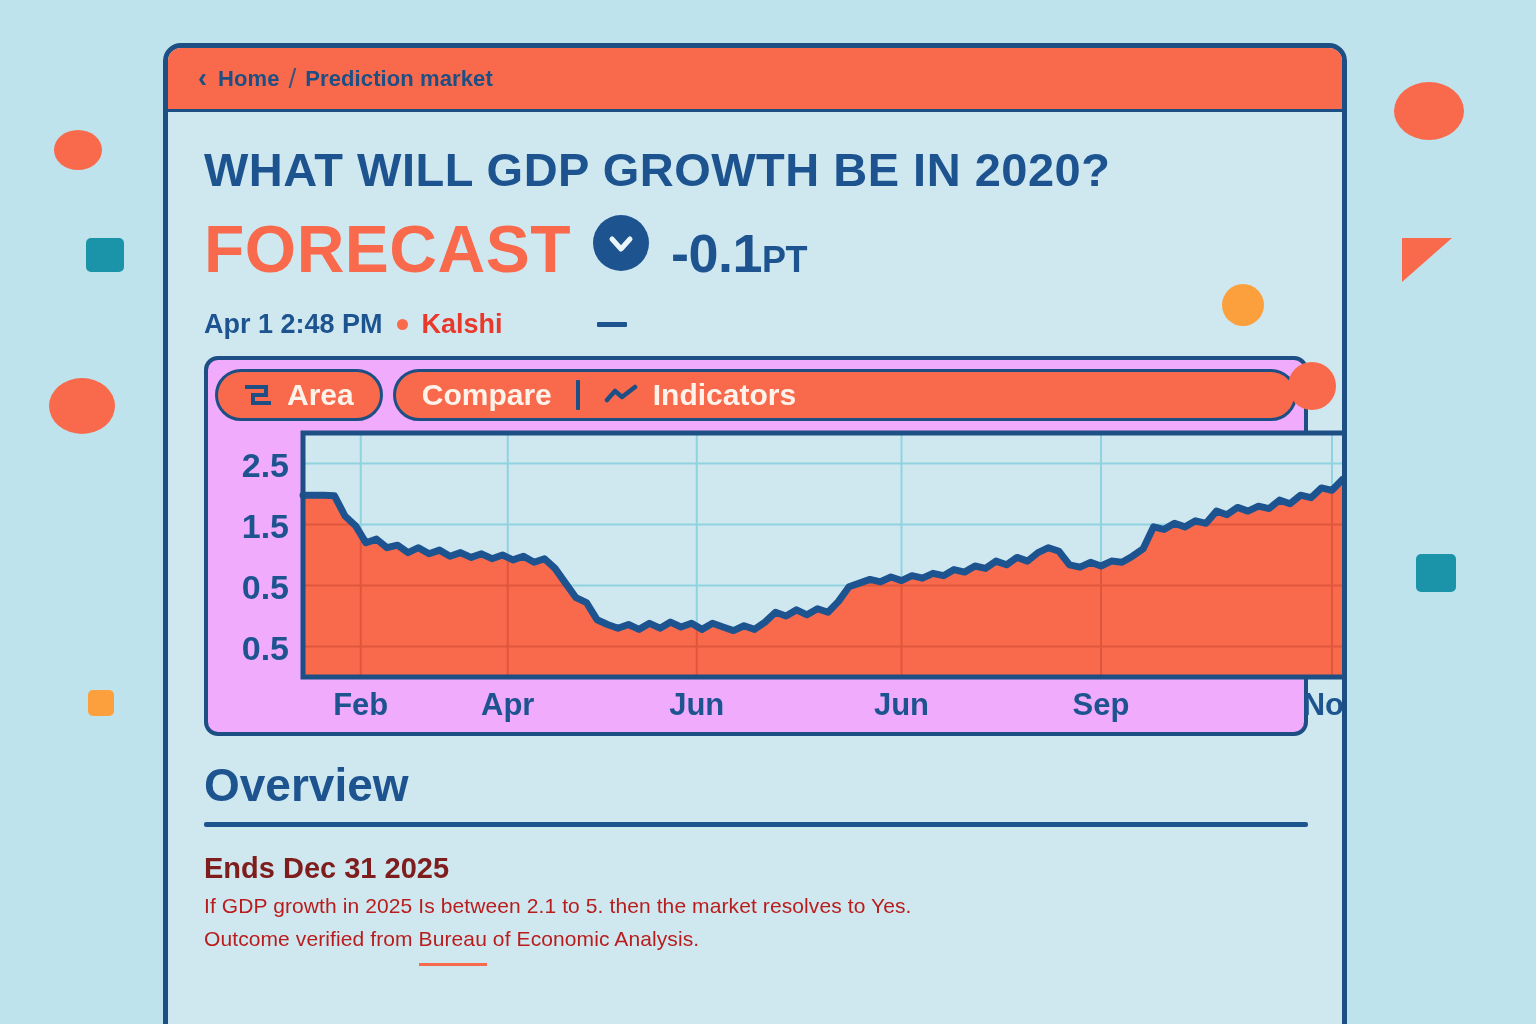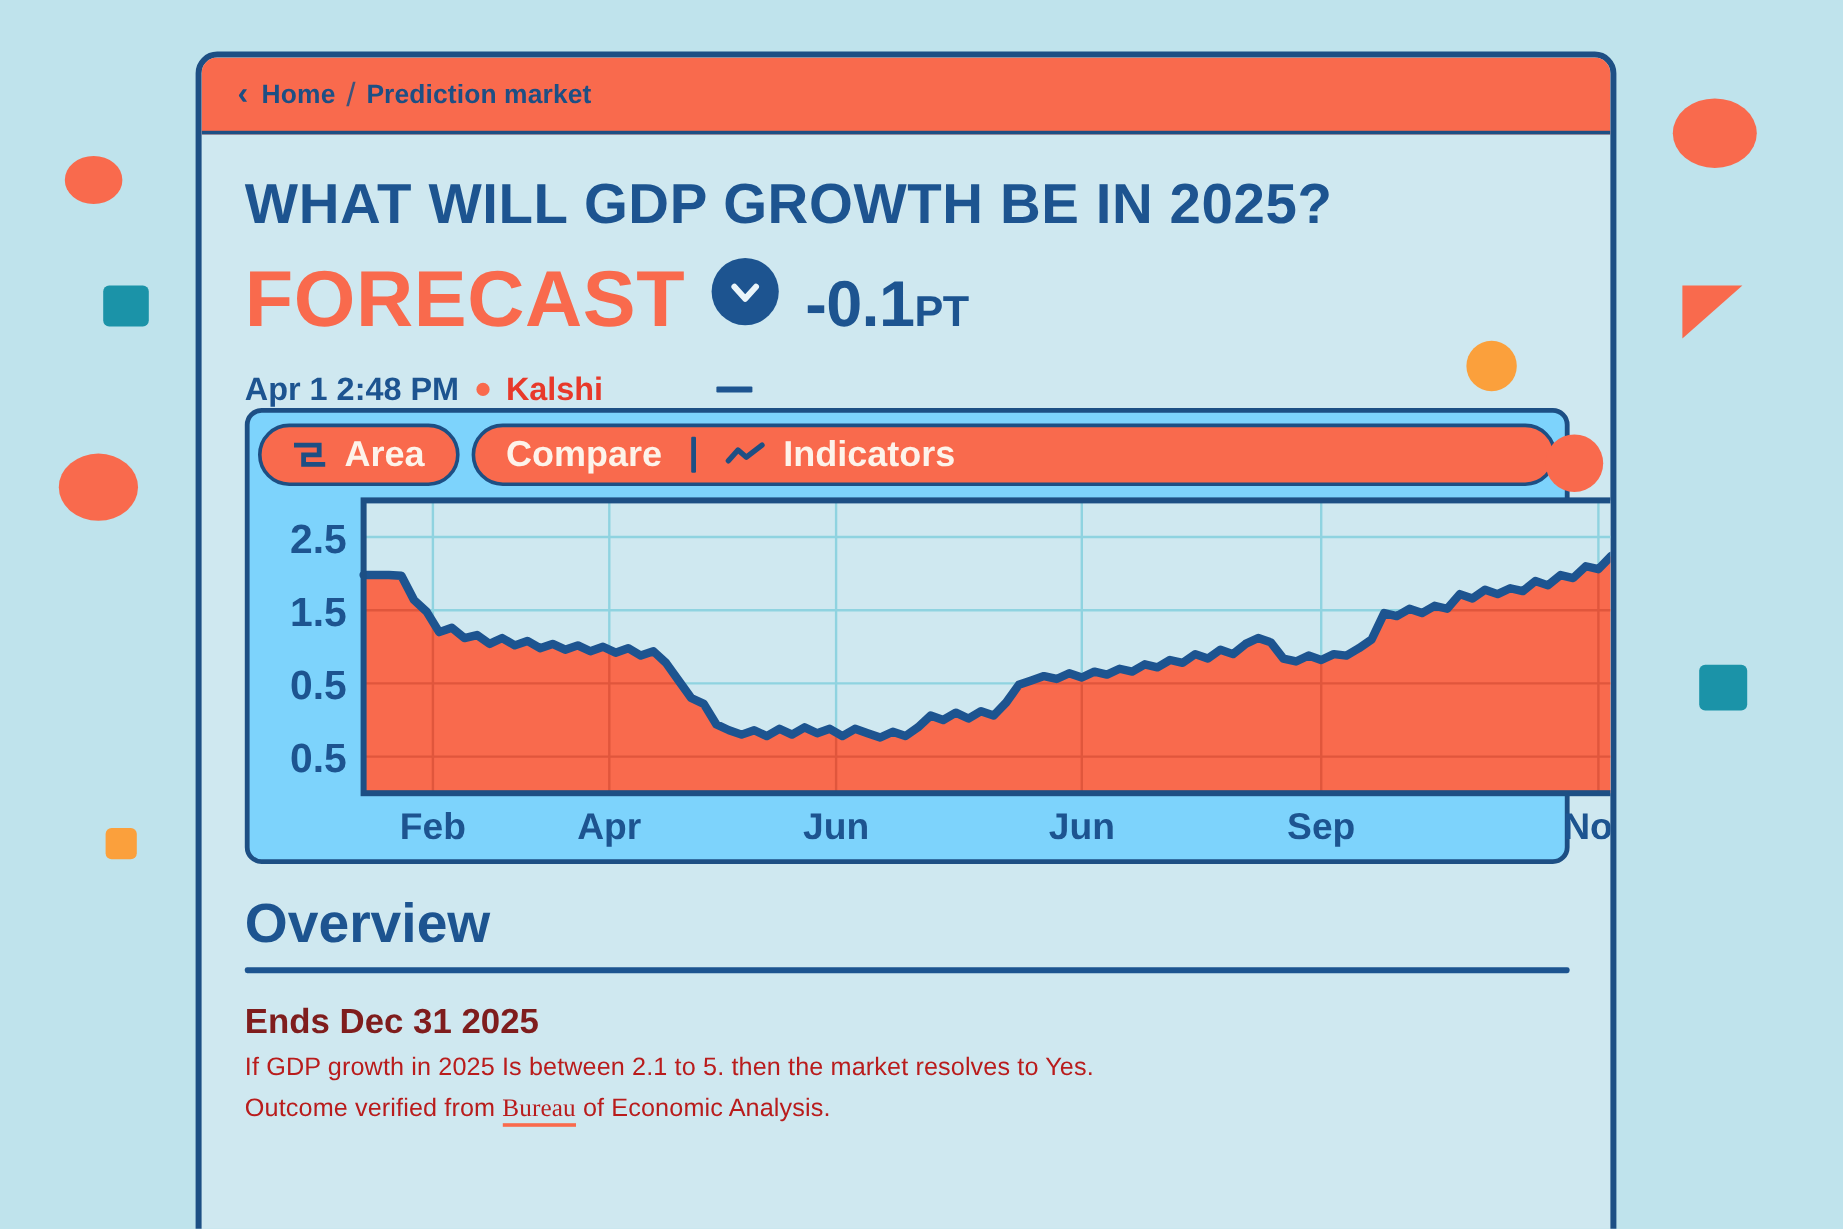--- a/index.html
+++ b/index.html
@@ -80,22 +80,22 @@
     margin-top: 22px;
     white-space: nowrap;
   }
   #meta-time { color: #1d5490; font-size: 27px; font-weight: 600; }
   #meta-dot { width: 11px; height: 11px; border-radius: 50%; background: #f96a4d; }
   #meta-source { color: #e8392a; font-size: 27px; font-weight: 700; }
   #meta-dash { width: 30px; height: 5px; background: #1d5490; margin-left: 80px; border-radius: 1px; }
 
   
   #chart-panel {
-    margin-top: 0;
-    background: #7dd3fc;
+    margin-top: 16px;
+    background: #f0abfc;
     border: 4px solid #1d4f84;
     border-radius: 14px;
     padding: 7px;
     height: 380px;
     position: relative;
   }
   #chart-toolbar { display: flex; align-items: center; gap: 10px; height: 56px; }
   .tool-pill {
     background: #f96a4d;
     border: 3px solid #1d4f84;
@@ -112,21 +112,21 @@
   
   #plot-wrap { position: relative; height: 300px; margin-top: 2px; }
   #plot-wrap svg { display: block; }
 
   
   #overview { padding: 0 34px 0 36px; margin-top: 22px; }
   #overview-title { color: #1d5490; font-size: 46px; font-weight: 600; }
   #overview-rule { height: 5px; background: #1d5490; margin-top: 10px; border-radius: 2px; }
   #overview-ends { color: #7f1d1d; font-size: 29px; font-weight: 700; margin-top: 25px; }
   .ov-line { color: #b91c1c; font-size: 21px; font-weight: 400; margin-top: 9px; letter-spacing: .1px; }
-  .ul-orange { border-bottom: 3px solid #f96a4d; padding-bottom: 1px; font-family: Liberation Serif, serif; }
+  .ul-orange { border-bottom: 3px solid #f96a4d; padding-bottom: 13px; }
 </style>
 </head>
 <body>
 
 <div id="root">
 
   <div class="deco circle" style="left:54px; top:130px; width:48px; height:40px; background:#f96a4d;"></div>
   <div class="deco square" style="left:86px; top:238px; width:38px; height:34px; background:#1b93a8;"></div>
   <div class="deco circle" style="left:49px; top:378px; width:66px; height:56px; background:#f96a4d;"></div>
   <div class="deco square" style="left:88px; top:690px; width:26px; height:26px; background:#fba03c;"></div>
@@ -142,21 +142,21 @@
 
     <div id="breadcrumb">
       <span class="chev">‹</span>
       <span class="crumb">Home</span>
       <span class="sep">/</span>
       <span class="crumb">Prediction market</span>
     </div>
 
     <div id="body">
 
-      <div id="title">WHAT WILL GDP GROWTH BE IN 2025?</div>
+      <div id="title">WHAT WILL GDP GROWTH BE IN 2020?</div>
 
       <div id="valuerow">
         <span id="forecast-label">FORECAST</span>
         <span id="badge">
           <svg width="36" height="36" viewBox="0 0 36 36" aria-hidden="true">
             <polyline points="9,14 18,24 27,14" fill="none" stroke="#eaf5fa" stroke-width="5" stroke-linecap="round" stroke-linejoin="round"></polyline>
           </svg>
         </span>
         <span id="delta"><span>-0.1</span><span class="unit">PT</span></span>
       </div>

